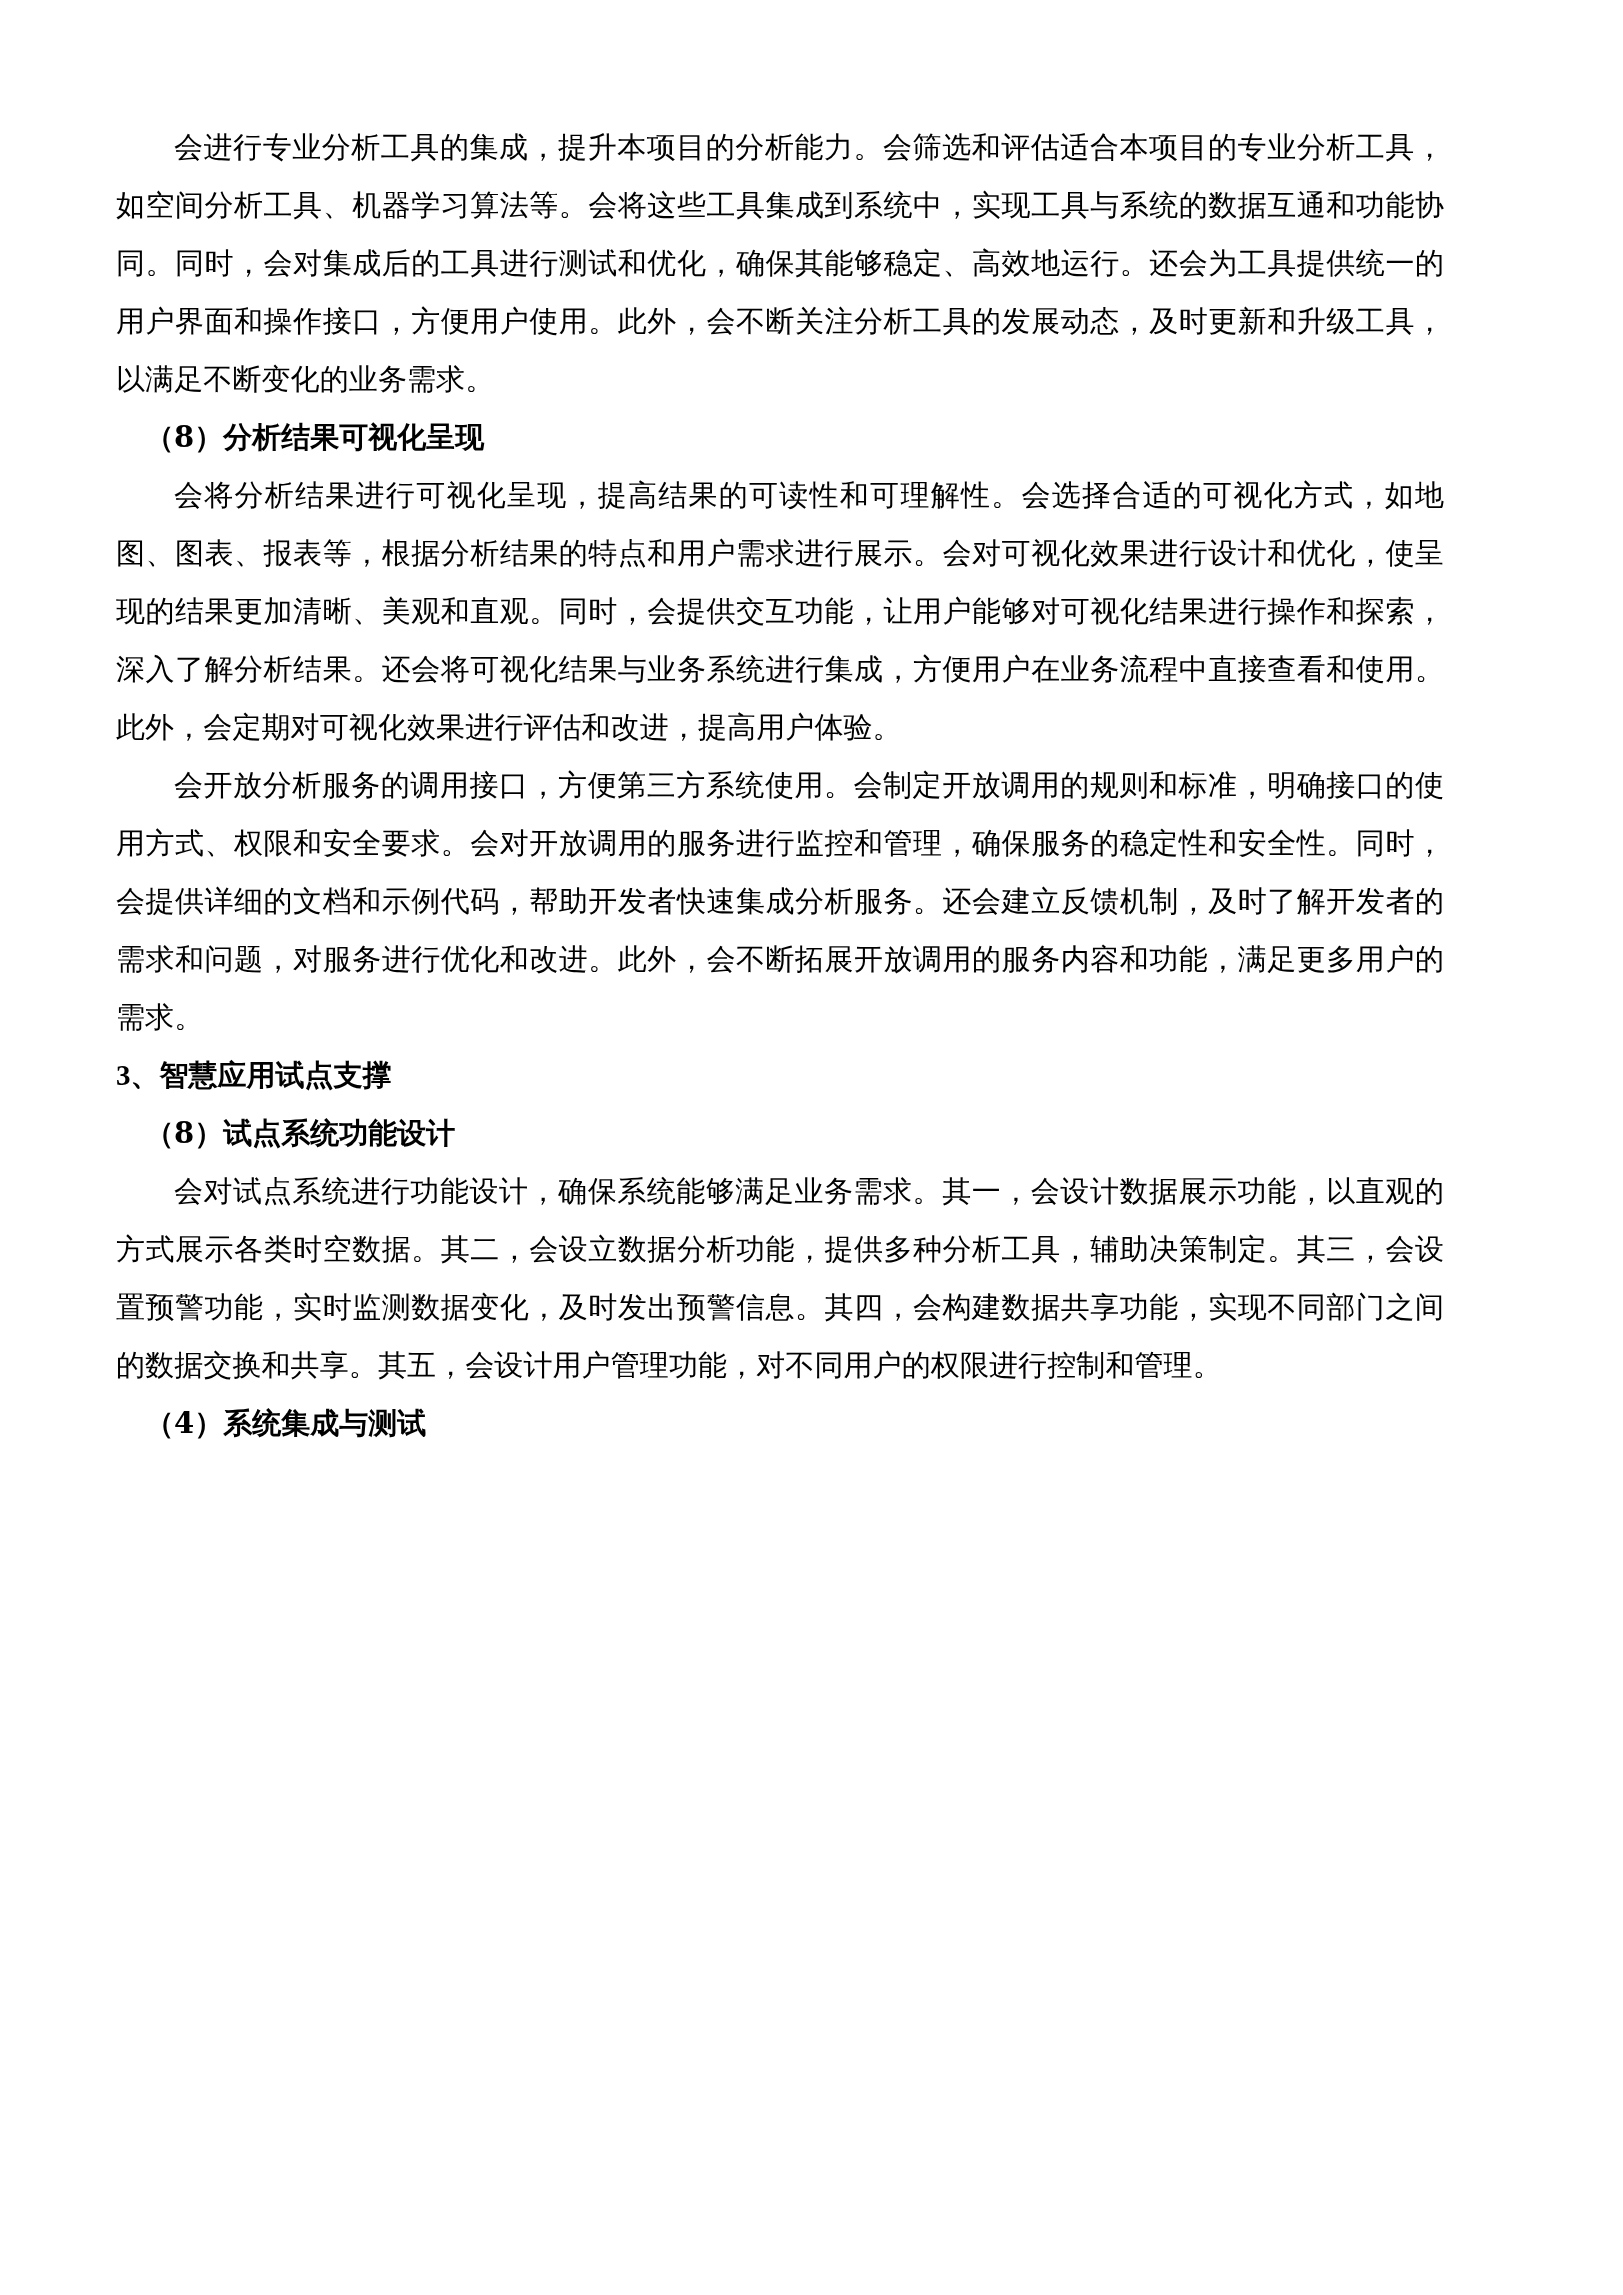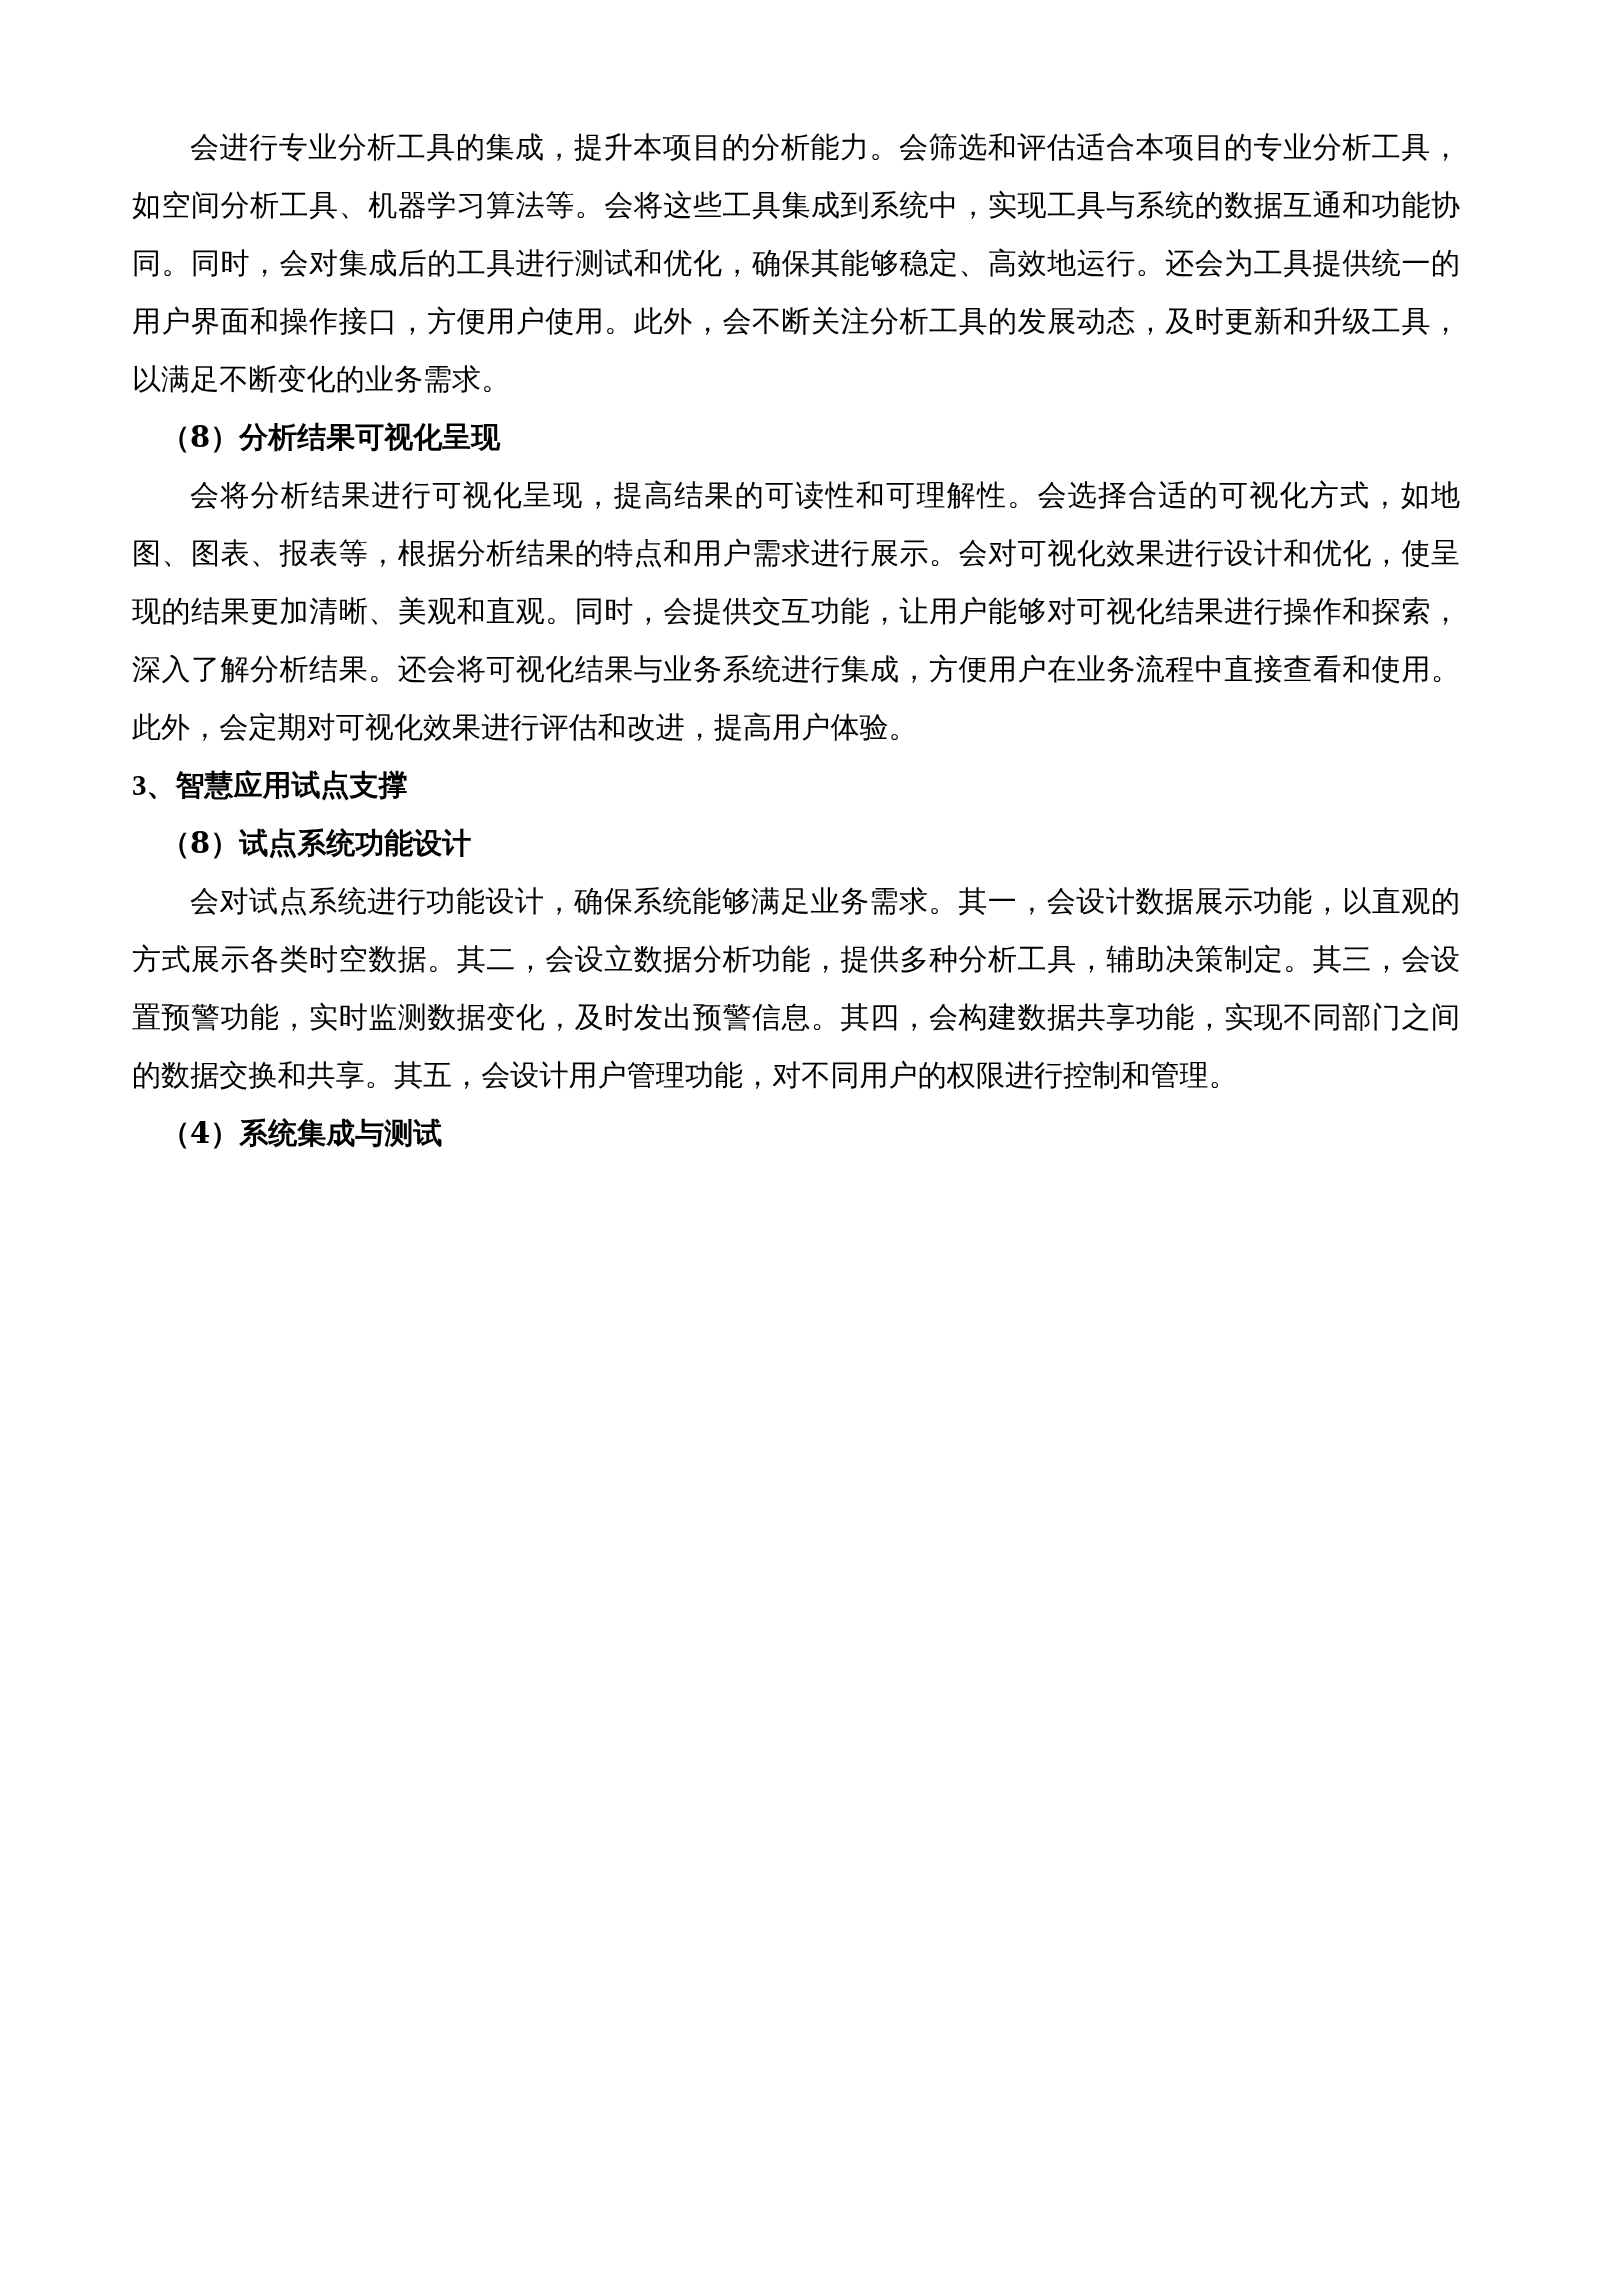--- a/index.html
+++ b/index.html
@@ -11,21 +11,21 @@
   .page {
     position: relative;
     width: 1623px;
     height: 2295px;
     background: #ffffff;
     box-sizing: border-box;
     overflow: hidden;
   }
   .content {
     position: absolute;
-    left: 132px;
+    left: 116px;
     top: 118px;
     width: 1328px;
   }
   
   .para {
     font-family: "DejaVu Serif", "Liberation Serif", serif;
     font-size: 29px;
     line-height: 58px;
     color: #000000;
     text-align: justify;
@@ -60,19 +60,20 @@
 </style>
 </head>
 <body>
 
 <div class="page">
   <div class="content" id="doc-body">
 
   <p class="para">会进行专业分析工具的集成，提升本项目的分析能力。会筛选和评估适合本项目的专业分析工具，如空间分析工具、机器学习算法等。会将这些工具集成到系统中，实现工具与系统的数据互通和功能协同。同时，会对集成后的工具进行测试和优化，确保其能够稳定、高效地运行。还会为工具提供统一的用户界面和操作接口，方便用户使用。此外，会不断关注分析工具的发展动态，及时更新和升级工具，以满足不断变化的业务需求。</p>
       <p class="sub-heading">（8）分析结果可视化呈现</p>
       <p class="para">会将分析结果进行可视化呈现，提高结果的可读性和可理解性。会选择合适的可视化方式，如地图、图表、报表等，根据分析结果的特点和用户需求进行展示。会对可视化效果进行设计和优化，使呈现的结果更加清晰、美观和直观。同时，会提供交互功能，让用户能够对可视化结果进行操作和探索，深入了解分析结果。还会将可视化结果与业务系统进行集成，方便用户在业务流程中直接查看和使用。此外，会定期对可视化效果进行评估和改进，提高用户体验。</p>
+      <p class="para">会开放分析服务的调用接口，方便第三方系统使用。会制定开放调用的规则和标准，明确接口的使用方式、权限和安全要求。会对开放调用的服务进行监控和管理，确保服务的稳定性和安全性。同时，会提供详细的文档和示例代码，帮助开发者快速集成分析服务。还会建立反馈机制，及时了解开发者的需求和问题，对服务进行优化和改进。此外，会不断拓展开放调用的服务内容和功能，满足更多用户的需求。</p>
       <p class="section-heading">3、智慧应用试点支撑</p>
       <p class="sub-heading">（8）试点系统功能设计</p>
       <p class="para">会对试点系统进行功能设计，确保系统能够满足业务需求。其一，会设计数据展示功能，以直观的方式展示各类时空数据。其二，会设立数据分析功能，提供多种分析工具，辅助决策制定。其三，会设置预警功能，实时监测数据变化，及时发出预警信息。其四，会构建数据共享功能，实现不同部门之间的数据交换和共享。其五，会设计用户管理功能，对不同用户的权限进行控制和管理。</p>
       <p class="sub-heading">（4）系统集成与测试</p>
     </div>
 </div>
 
 
 </body></html>

